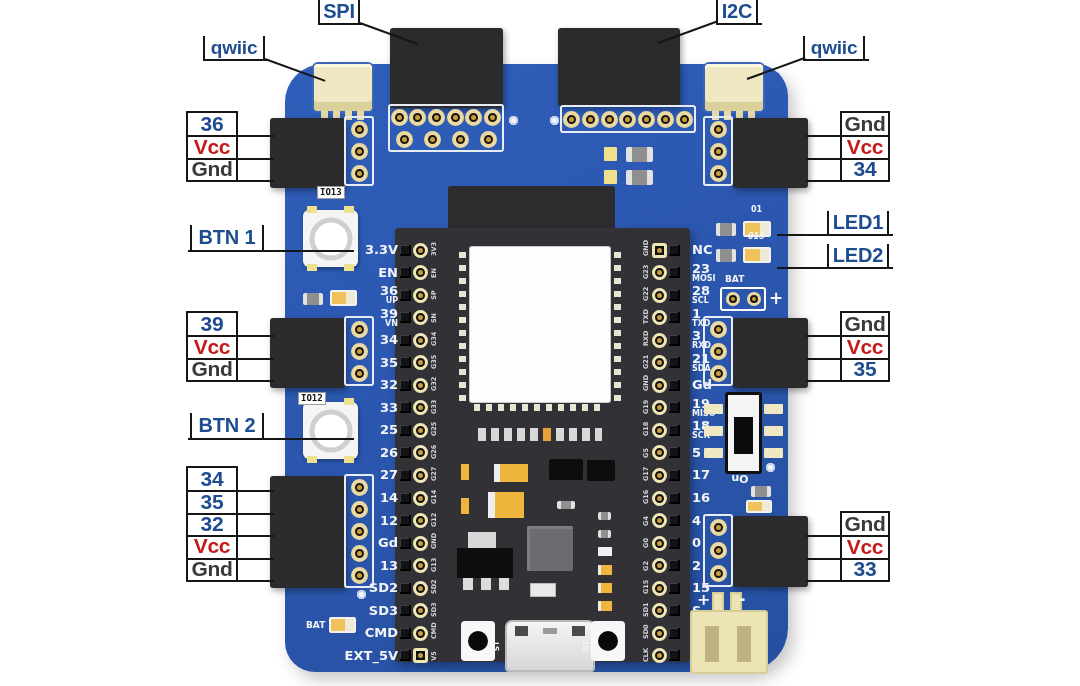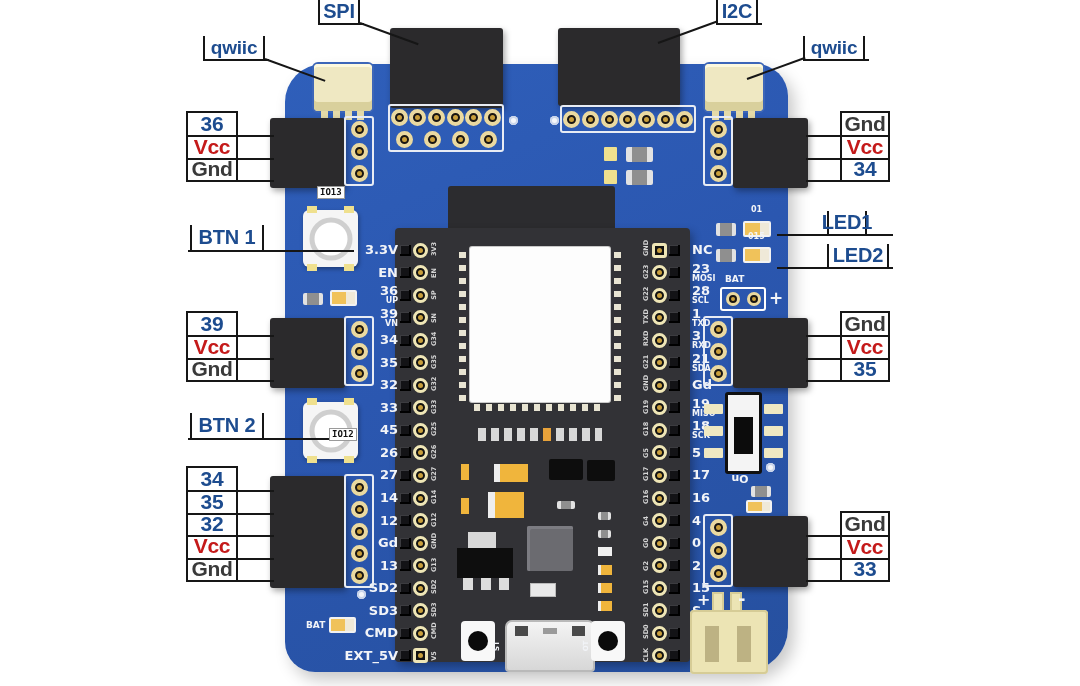--- a/index.html
+++ b/index.html
@@ -373,21 +373,21 @@
     </div>
       <div class="srow">
       <span class="m">32</span>
 
     </div>
       <div class="srow">
       <span class="m">33</span>
 
     </div>
       <div class="srow">
-      <span class="m">45</span>
+      <span class="m">25</span>
 
     </div>
       <div class="srow">
       <span class="m">26</span>
 
     </div>
       <div class="srow">
       <span class="m">27</span>
 
     </div>
@@ -572,34 +572,34 @@
       <span class="gp"></span>
   </div>
 
   <div class="iochip" style="left:317px;top:186px;">IO13</div>
   <div class="btn" style="left:303px;top:210px;">
     <span class="tab" style="left:4px;top:-4px;"></span>
       <span class="tab" style="right:4px;top:-4px;"></span>
     <span class="tab" style="left:4px;bottom:-4px;"></span>
       <span class="tab" style="right:4px;bottom:-4px;"></span>
   </div>
-  <div class="iochip" style="left:329px;top:392px;margin-top:36px;">IO12</div>
+  <div class="iochip" style="left:298px;top:392px;">IO12</div>
   <div class="btn" style="left:303px;top:402px;">
     <span class="tab" style="left:4px;top:-4px;"></span>
       <span class="tab" style="right:4px;top:-4px;"></span>
     <span class="tab" style="left:4px;bottom:-4px;"></span>
       <span class="tab" style="right:4px;bottom:-4px;"></span>
   </div>
 
   <div class="smd-r" style="left:303px;top:293px;width:20px;height:12px;"></div>
   <div class="smd-led" style="left:330px;top:290px;width:27px;height:16px;"></div>
   <div class="wtxt" style="left:751px;top:205px;font-size:8px;">01</div>
   <div class="smd-r" style="left:716px;top:223px;width:20px;height:13px;"></div>
   <div class="smd-led" style="left:743px;top:221px;width:28px;height:16px;"></div>
-  <div class="wtxt" style="left:748px;top:232px;font-size:8px;">015</div>
+  <div class="wtxt" style="left:748px;top:232px;font-size:8px;font-style:italic;">015</div>
   <div class="smd-r" style="left:716px;top:249px;width:20px;height:13px;"></div>
   <div class="smd-led" style="left:743px;top:247px;width:28px;height:16px;"></div>
   <div class="smd-pad" style="left:604px;top:147px;width:13px;height:14px;"></div>
   <div class="smd-r" style="left:626px;top:147px;width:27px;height:15px;"></div>
   <div class="smd-pad" style="left:604px;top:170px;width:13px;height:14px;"></div>
   <div class="smd-r" style="left:626px;top:170px;width:27px;height:15px;"></div>
   <div class="smd-r" style="left:751px;top:486px;width:20px;height:11px;"></div>
   <div class="smd-led" style="left:746px;top:500px;width:26px;height:13px;"></div>
 
   <div class="wtxt" style="left:725px;top:274px;font-size:9px;">BAT</div>
@@ -770,21 +770,21 @@
     </div>
 
   <div class="ctag" style="left:190px;top:225px;width:74px;height:25px;">
     <span>BTN 1</span>
     <span class="cline" style="left:-4px;width:166px;"></span>
   </div>
   <div class="ctag" style="left:190px;top:413px;width:74px;height:25px;">
     <span>BTN 2</span>
     <span class="cline" style="left:-4px;width:166px;"></span>
   </div>
-  <div class="ctag" style="left:827px;top:211px;width:40px;height:23px;">
+  <div class="ctag" style="left:827px;top:211px;width:62px;height:23px;">
     <span>LED1</span>
     <span class="cline" style="left:-52px;width:116px;"></span>
   </div>
   <div class="ctag" style="left:827px;top:244px;width:62px;height:23px;">
     <span>LED2</span>
     <span class="cline" style="left:-52px;width:116px;"></span>
   </div>
 
 </div>
 

